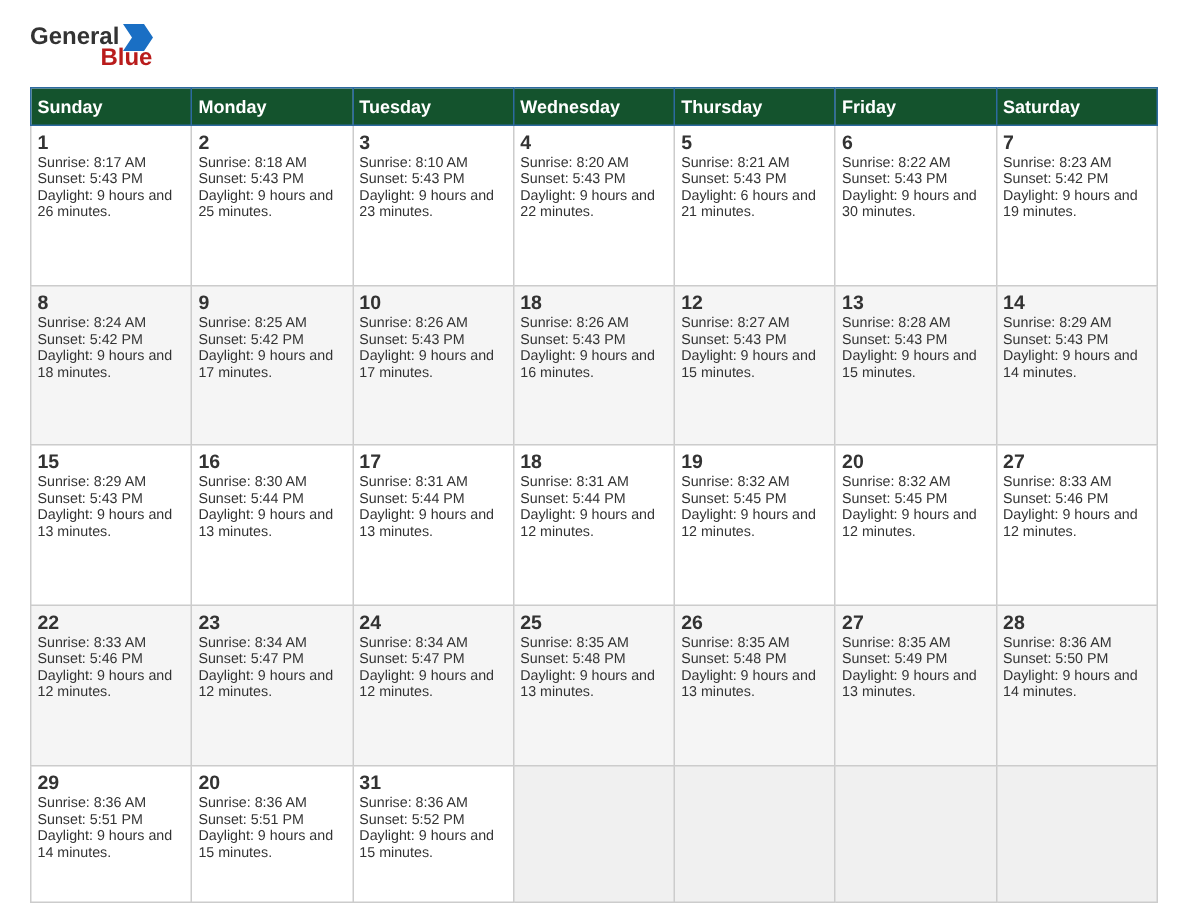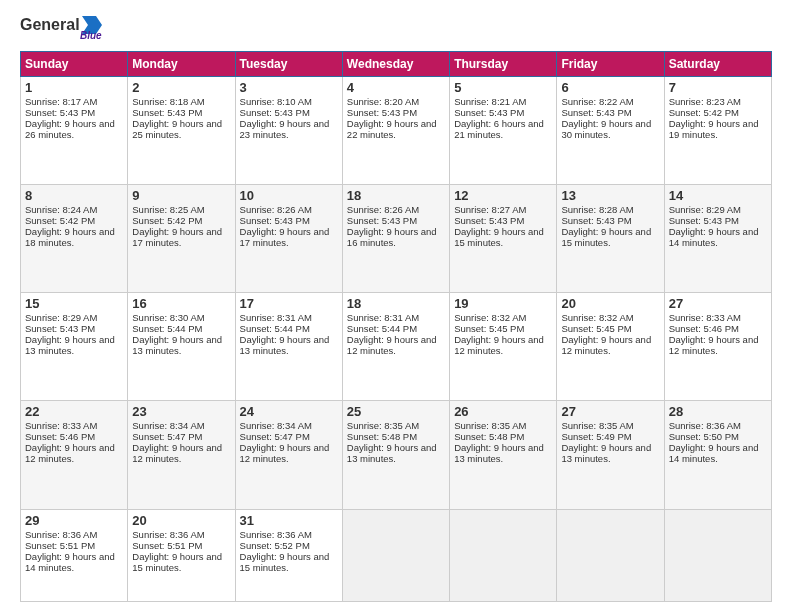--- a/index.html
+++ b/index.html
@@ -41,21 +41,21 @@
       color: #555;
     }
     .calendar {
       flex: 1;
       border: 1px solid #ccc;
       border-collapse: collapse;
       width: 100%;
       table-layout: fixed;
     }
     .calendar th {
-      background: #be185d;
+      background: #14532d;
       color: #fff;
       font-size: 12px;
       font-weight: bold;
       padding: 5px 4px;
       text-align: left;
       border: 1px solid #2d6aa0;
     }
     .calendar td {
       vertical-align: top;
       padding: 3px 4px;
@@ -87,21 +87,21 @@
 <div class="page">
   <div class="header">
     <div class="logo">
   <div style="display:flex;flex-direction:column;align-items:flex-end;">
     <div style="display:flex;align-items:center;gap:2px;">
       <span style="font-size:16px;font-weight:bold;color:#333;">General</span>
       <svg width="20" height="18" viewBox="0 0 20 18">
         <polygon points="0,0 14,0 20,9 14,18 0,18 6,9" fill="#1a6fc4"></polygon>
       </svg>
     </div>
-    <span style="font-size:10px;font-weight:bold;color:#4c1d95;margin-top:-4px;font-style:italic;">Blue</span>
+    <span style="font-size:16px;font-weight:bold;color:#b91c1c;margin-top:-4px;">Blue</span>
   </div>
 </div>
     <div class="title-block">
       <div class="main-title"></div>
       <div class="subtitle"></div>
     </div>
   </div>
 
   <table class="calendar" id="cal-table">
     <thead id="cal-head">

